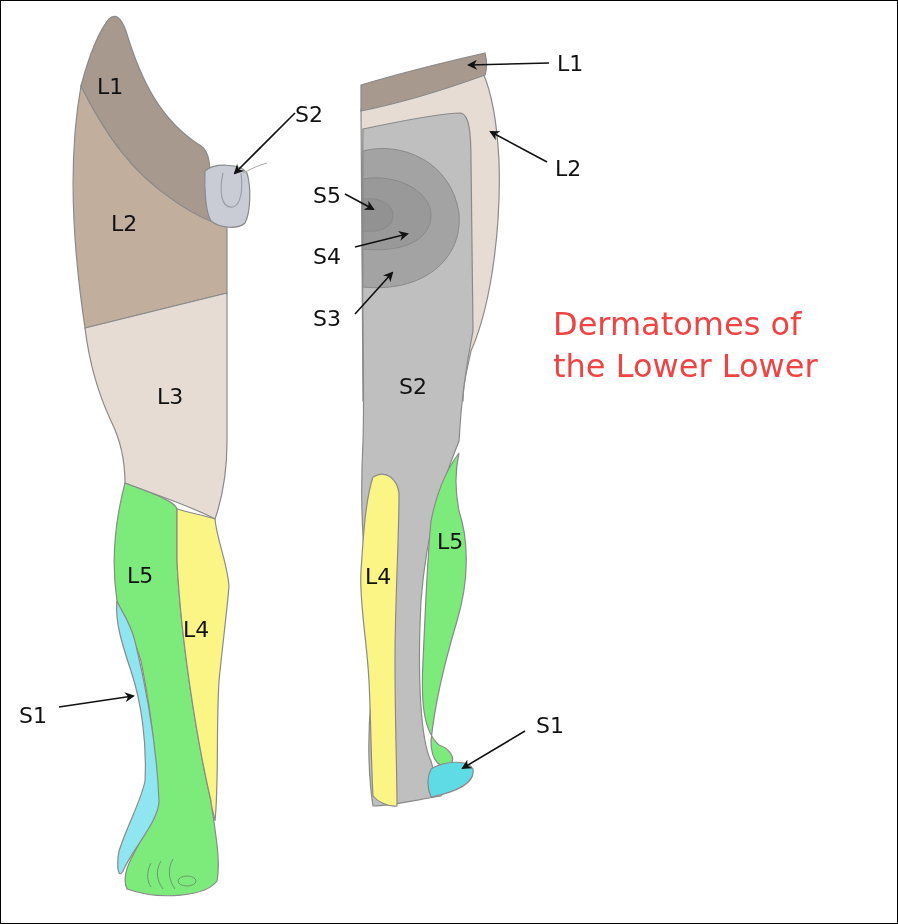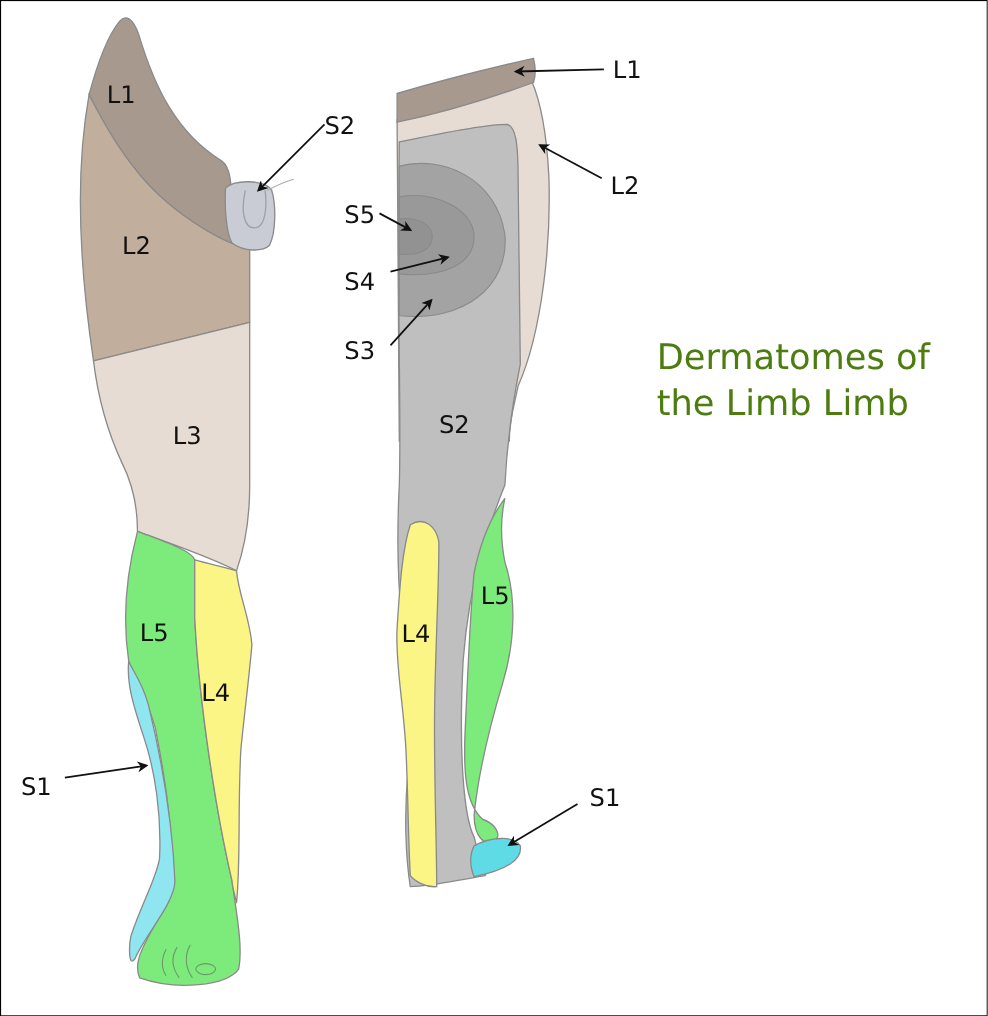--- a/index.html
+++ b/index.html
@@ -7,23 +7,23 @@
     position: relative;
     width: 896px; height: 922px;
     border: 1px solid #000;
     background: #ffffff;
     overflow: hidden;
     font-family: "DejaVu Sans", sans-serif;
   }
   svg.diagram { position: absolute; left: 0; top: 0; }
   .lbl { font-family: "DejaVu Sans", sans-serif; font-size: 22px; fill: #111; }
   .title {
-    position: absolute; left: 596px; top: 302px;
+    position: absolute; left: 552px; top: 302px;
     font-family: "DejaVu Sans", sans-serif;
-    font-size: 32px; line-height: 42px; color: #4d7c0f;
+    font-size: 32px; line-height: 42px; color: #ef4444;
   }
 </style>
 </head>
 <body>
 
 <div class="frame">
   <svg class="diagram" width="896" height="922" viewBox="0 0 896 922">
     <defs>
       <marker id="arrowhead" markerWidth="10" markerHeight="10" refX="8" refY="5" orient="auto" markerUnits="userSpaceOnUse">
         <path d="M0,0 L10,5 L0,10 L3,5 Z" fill="#111"></path>
@@ -99,15 +99,15 @@
     <line x1="548" y1="62" x2="468" y2="64" stroke="#111" stroke-width="1.6" marker-end="url(#arrowhead)"></line>
     <line x1="546" y1="161" x2="490" y2="131" stroke="#111" stroke-width="1.6" marker-end="url(#arrowhead)"></line>
     <line x1="344" y1="193" x2="372" y2="208" stroke="#111" stroke-width="1.6" marker-end="url(#arrowhead)"></line>
     <line x1="354" y1="246" x2="406" y2="233" stroke="#111" stroke-width="1.6" marker-end="url(#arrowhead)"></line>
     <line x1="354" y1="313" x2="391" y2="272" stroke="#111" stroke-width="1.6" marker-end="url(#arrowhead)"></line>
     <line x1="524" y1="730" x2="462" y2="767" stroke="#111" stroke-width="1.6" marker-end="url(#arrowhead)"></line>
   </svg>
 
   <div class="title">
     <div>Dermatomes of</div>
-    <div>the Limb Limb</div>
+    <div>the Lower Lower</div>
   </div>
 </div>
 
 </body></html>

